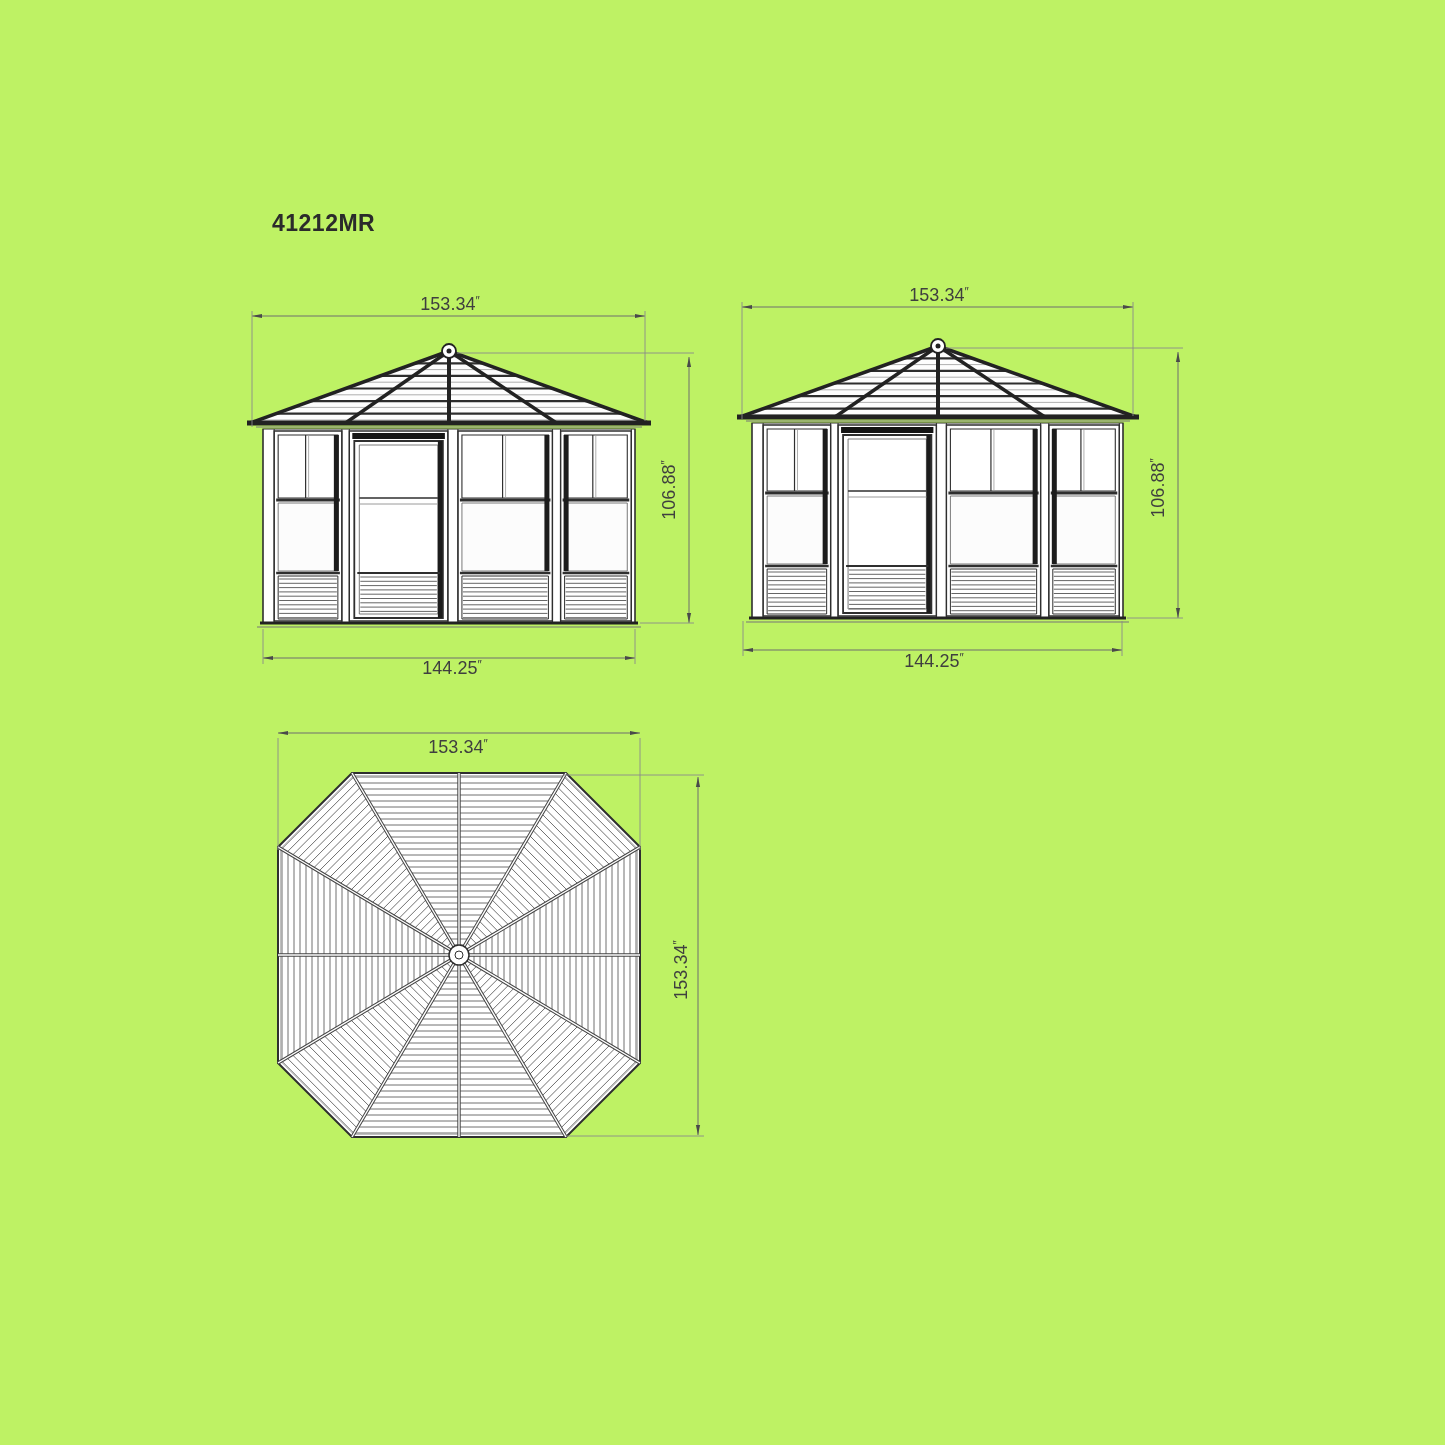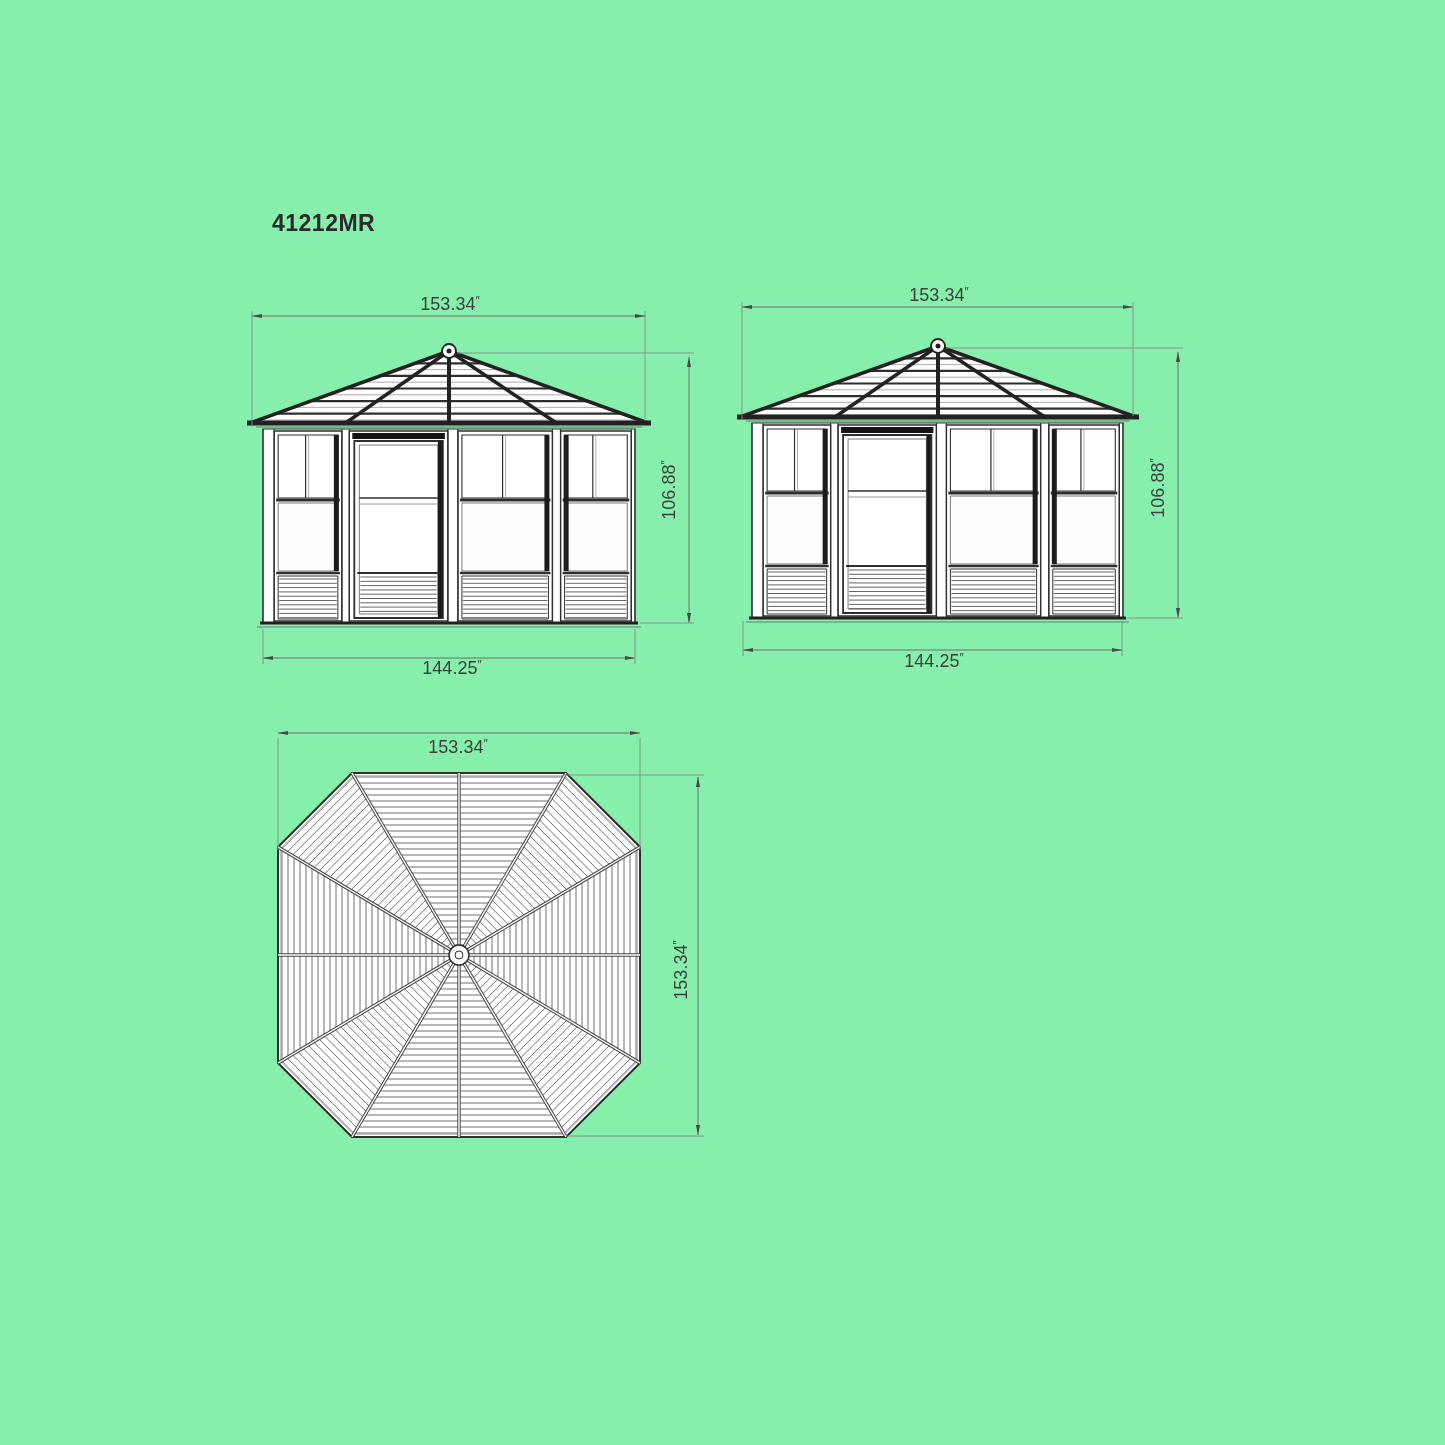--- a/index.html
+++ b/index.html
@@ -1,16 +1,16 @@
 <!DOCTYPE html>
 <html><head>
 <meta charset="utf-8">
 <style>
   html,body{margin:0;padding:0;background:#ffffff;}
-  .page{position:relative;width:1445px;height:1445px;background:#86efac;overflow:hidden;}
+  .page{position:relative;width:1445px;height:1445px;background:#bef264;overflow:hidden;}
   svg{display:block;}
   .title{font-family:"Liberation Sans",sans-serif;font-size:23px;font-weight:bold;fill:#2b2b2b;letter-spacing:.5px;}
   .dim{font-family:"Liberation Sans",sans-serif;font-size:18px;fill:#3f3f3f;}
   .unit{font-size:12px;}
   line,path,rect,circle,polygon{vector-effect:non-scaling-stroke;}
 </style>
 </head>
 <body>
 
 <div class="page">

